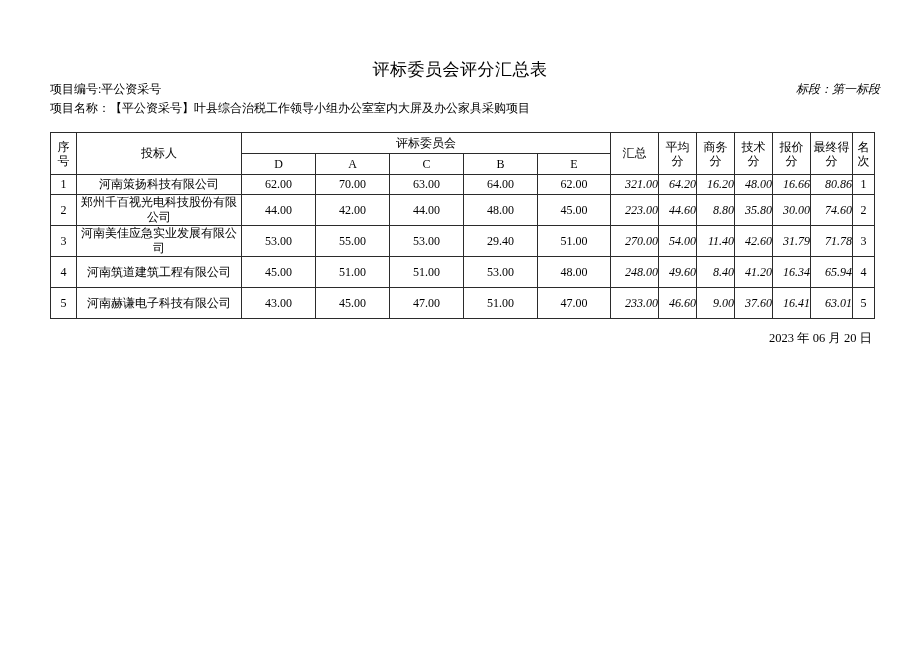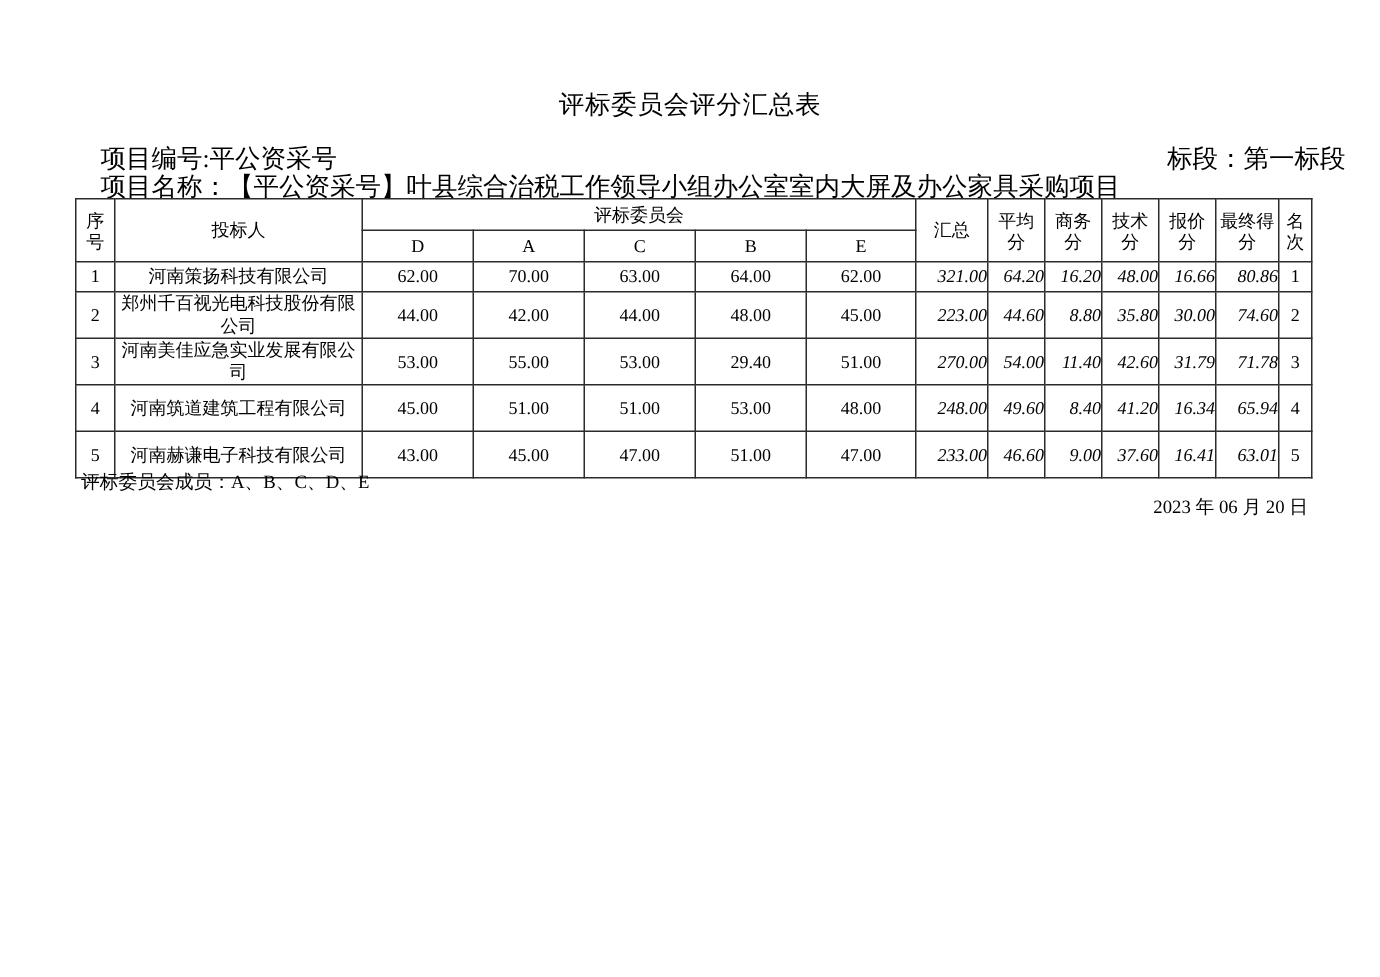--- a/index.html
+++ b/index.html
@@ -25,38 +25,38 @@
     top: 58px;
     left: 0;
     width: 920px;
     text-align: center;
     font-size: 17px;
     letter-spacing: 0.5px;
   }
   .meta {
     position: absolute;
     left: 50px;
-    top: 96px;
+    top: 80px;
     width: 830px;
-    font-size: 17px;
+    font-size: 12px;
     line-height: 19px;
-    margin-left: 17px;
   }
   .meta-row {
     position: relative;
     height: 19px;
     white-space: nowrap;
   }
   .meta-left {
     display: inline-block;
   }
   .meta-right {
     position: absolute;
     right: 0;
     top: 0;
+    font-style: italic;
   }
   table.score {
     position: absolute;
     left: 50px;
     top: 132px;
     width: 822px;
     border-collapse: collapse;
     table-layout: fixed;
     font-size: 12px;
   }
@@ -275,16 +275,15 @@
         <td class="rval">46.60</td>
         <td class="rval">9.00</td>
         <td class="rval">37.60</td>
         <td class="rval">16.41</td>
         <td class="rval">63.01</td>
         <td class="num">5</td>
       </tr>
     </tbody>
   </table>
 
-  <div class="members">评标委员会成员：A、B、C、D、E</div>
   <div class="date">2023 年 06 月 20 日</div>
 
 </div>
 
 </body></html>

